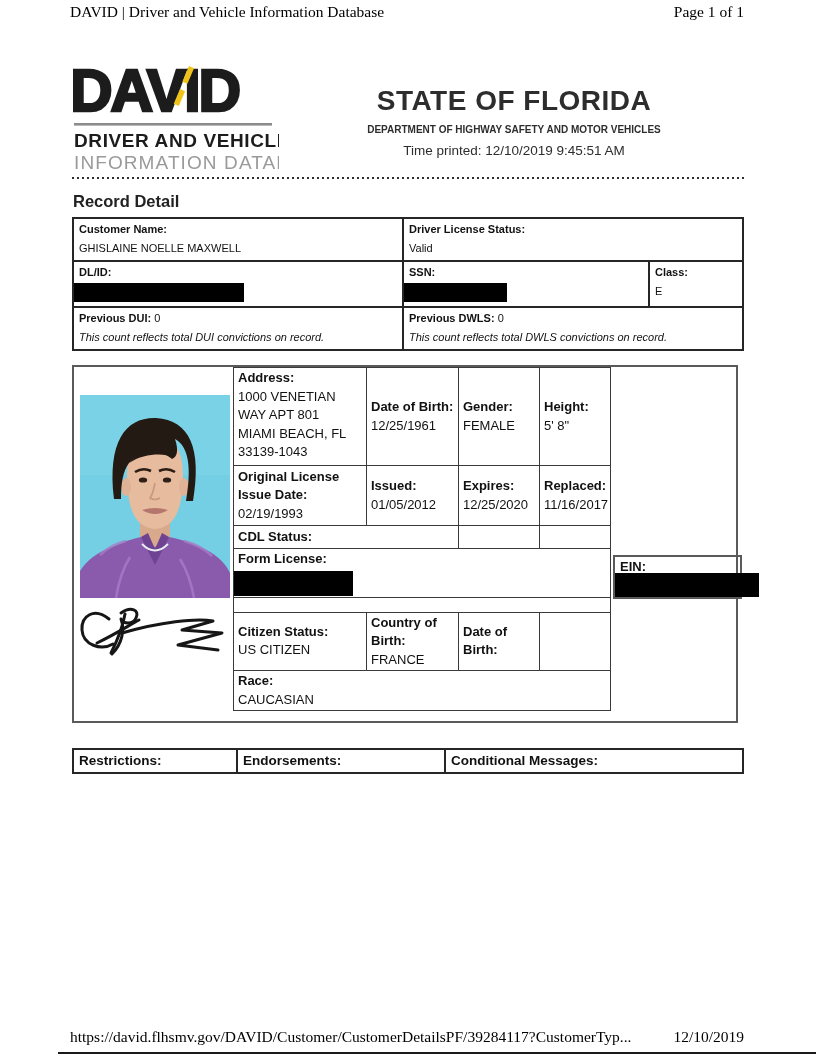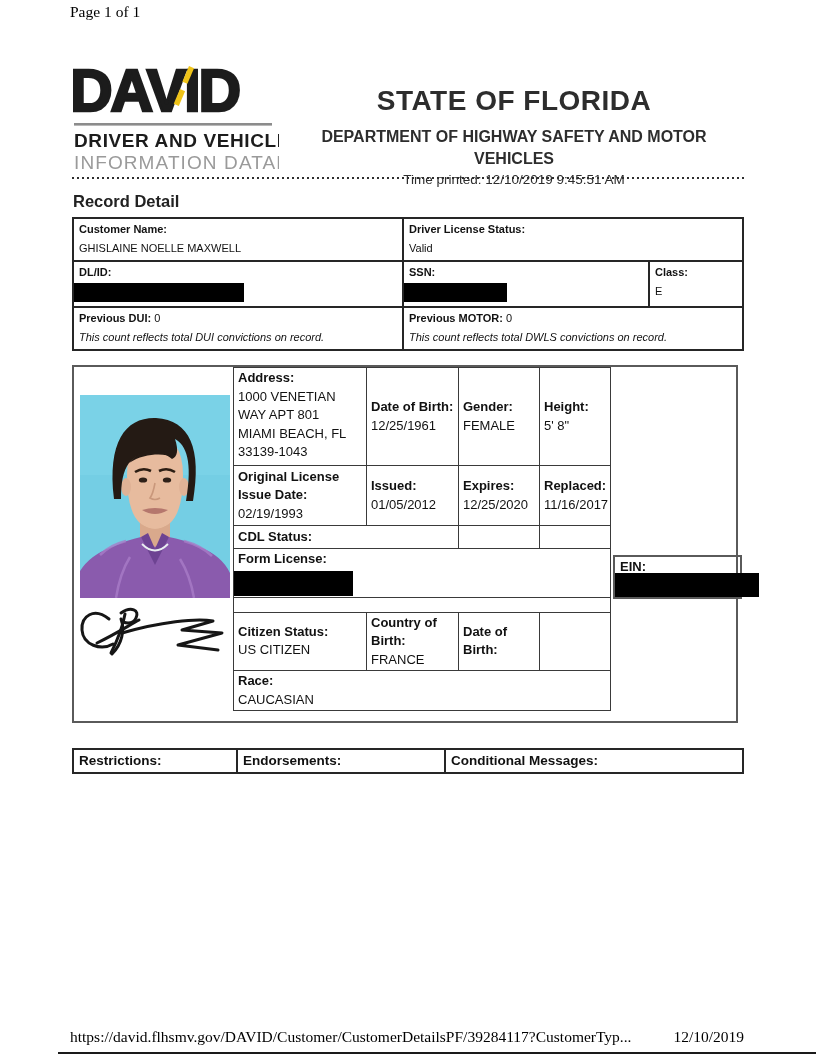--- a/index.html
+++ b/index.html
@@ -18,21 +18,21 @@
   }
   .print-header { top:3px; }
   .print-footer { top:1028px;justify-content:space-between; }
 
   
   .logo { left:73px; top:64px; width:206px; height:112px; }
 
   
   .agency { left:283px; top:84px; width:462px; text-align:center; color:#2d2d2d; }
   .agency .state { font-size:28px; font-weight:bold; letter-spacing:0.5px; line-height:34px; }
-  .agency .dept  { font-size:16px; font-weight:bold; line-height:22px; margin-top:8px; }
+  .agency .dept  { font-size:10px; font-weight:bold; line-height:22px; margin-top:1px; }
   .agency .time  { font-size:13.5px; line-height:19px; }
 
   .dashsep {
     left:72px; top:176px; width:672px; height:3px;
     background-image: repeating-linear-gradient(to right,#2e2e2e 0 2px, transparent 2px 5px);
     background-size:100% 2px; background-repeat:no-repeat; background-position:0 1px;
   }
 
   .section-title { left:73px; top:192px; font-size:16.5px; font-weight:bold; color:#222; }
 
@@ -77,20 +77,21 @@
 
   .t3 { left:72px; top:748px; width:670px; }
   .t3 td { border:2px solid #262626; padding:1px 5px 2px 5px; font-size:13.5px; line-height:19px; height:23px; }
 
   .page-edge { left:58px; top:1052px; width:758px; height:2px; background:#1a1a1a; }
 </style>
 </head>
 <body>
 
 <div class="abs print-line print-header">
+  <span>DAVID | Driver and Vehicle Information Database</span>
   <span>Page 1 of 1</span>
 </div>
 
 <svg class="abs logo" viewBox="0 0 206 112">
   <text x="-3" y="47" font-family="Liberation Sans, sans-serif" font-size="59" font-weight="bold" letter-spacing="-2" fill="#1c1c1c" stroke="#1c1c1c" stroke-width="2.6">DAVID</text>
   <g>
     <rect x="0" y="0" width="5.5" height="17" fill="#efc319" transform="translate(116,2) rotate(23)"></rect>
     <rect x="0" y="0" width="5.5" height="16" fill="#efc319" transform="translate(107,25) rotate(23)"></rect>
   </g>
   <rect x="1" y="59" width="198" height="2.6" fill="#8c8c8c"></rect>
@@ -142,21 +143,21 @@
   <tr>
     <td>
       <span class="blk">
         <span class="lbl">Previous DUI:</span>
         <span>0</span>
       </span>
       <span class="blk it">This count reflects total DUI convictions on record.</span>
     </td>
     <td colspan="2">
       <span class="blk">
-        <span class="lbl">Previous MOTOR:</span>
+        <span class="lbl">Previous DWLS:</span>
         <span>0</span>
       </span>
       <span class="blk it">This count reflects total DWLS convictions on record.</span>
     </td>
   </tr>
 </tbody>
   </table>
 
 <div class="abs main">
 

